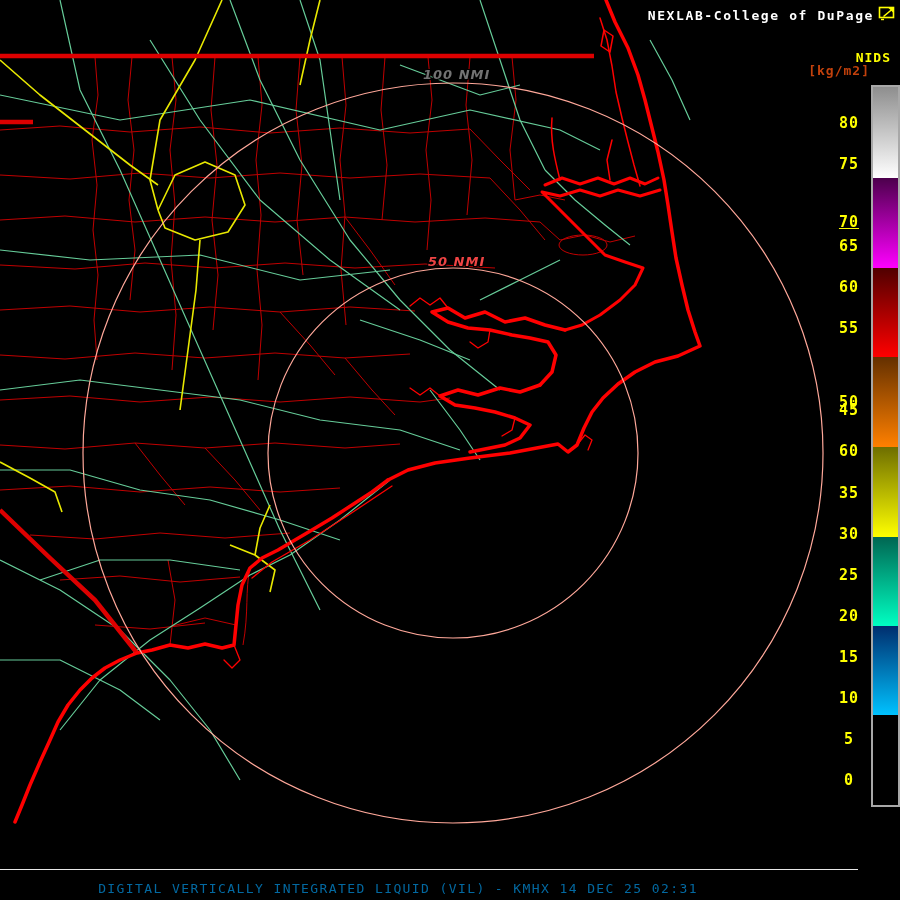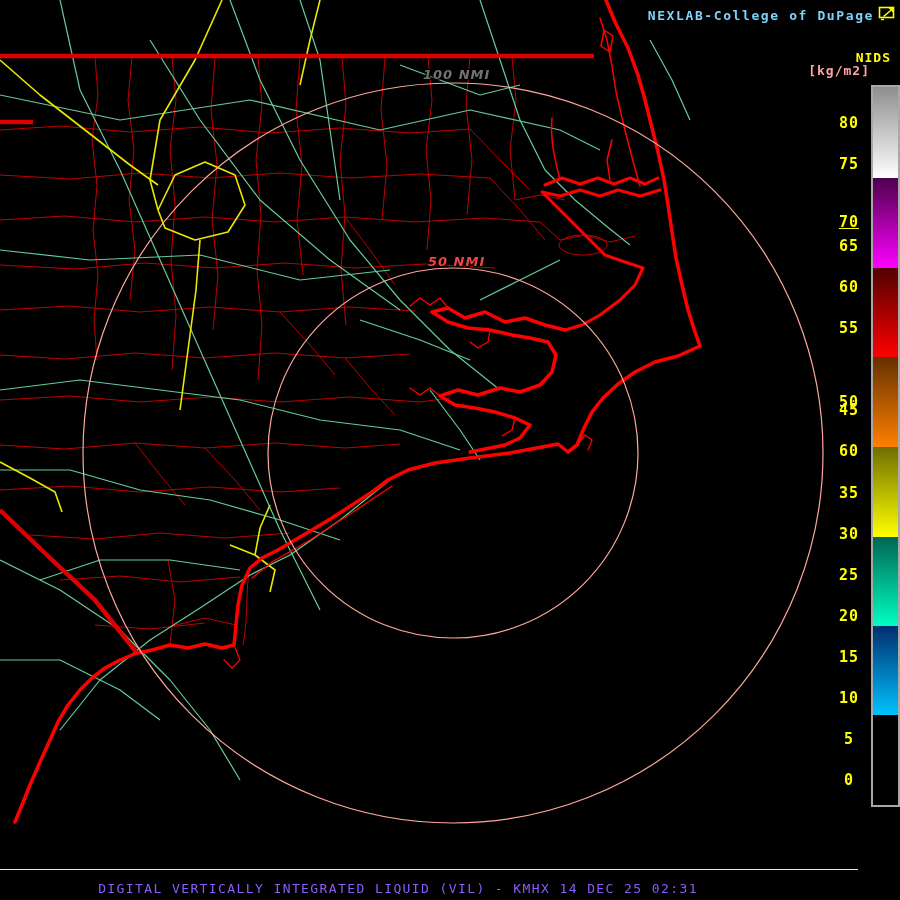--- a/index.html
+++ b/index.html
@@ -1,37 +1,37 @@
 <!DOCTYPE html>
 <html><head>
 <meta charset="utf-8">
 <style>
   html,body{margin:0;padding:0;background:#000;}
   .stage{position:relative;width:900px;height:900px;background:#000;overflow:hidden;
          font-family:"DejaVu Sans Mono","Liberation Mono",monospace;}
   .map-svg{position:absolute;left:0;top:0;}
   
   .brand{position:absolute;top:6px;right:4px;display:flex;align-items:center;gap:4px;}
-  .brand-text{color:#7dd3fc;font-size:13px;font-weight:bold;letter-spacing:1.6px;white-space:nowrap;}
+  .brand-text{color:#ffffff;font-size:13px;font-weight:bold;letter-spacing:1.6px;white-space:nowrap;}
   
   .cb-title{position:absolute;top:50px;right:9px;color:#ffff00;font-size:13px;font-weight:bold;letter-spacing:1px;}
-  .cb-units{position:absolute;top:63px;right:30px;color:#fca5a5;font-size:13px;font-weight:bold;letter-spacing:1px;}
+  .cb-units{position:absolute;top:63px;right:30px;color:#c2410c;font-size:13px;font-weight:bold;letter-spacing:1px;}
   .cbar{position:absolute;left:871px;top:85px;width:25px;height:718px;border:2px solid #a8a8a8;background:#000;}
   .cb-seg{width:100%;}
   .cb-tick{position:absolute;color:#ffff00;font-size:15px;font-weight:bold;letter-spacing:1px;
            text-align:center;width:34px;right:34px;transform:translateY(-50%);}
   
   .ring-label{position:absolute;color:#ffff00;font-size:13px;font-weight:bold;font-style:italic;
               font-family:"DejaVu Sans","Liberation Sans",sans-serif;letter-spacing:1px;white-space:nowrap;
               text-shadow:1px 1px 0 #000,-1px -1px 0 #000,1px -1px 0 #000,-1px 1px 0 #000;}
   .ring-label.outer{left:423px;top:67px;}
   .ring-label.inner{left:428px;top:254px;}
   
   .divider{position:absolute;left:0;top:869px;width:858px;height:1px;background:#e8e8e8;}
-  .caption{position:absolute;left:0;top:881px;width:796px;text-align:center;color:#8b5cf6;
+  .caption{position:absolute;left:0;top:881px;width:796px;text-align:center;color:#0369a1;
            font-size:13px;letter-spacing:1.4px;white-space:nowrap;}
 </style>
 </head>
 <body>
 
 <div class="stage">
 
   <svg class="map-svg" width="900" height="900" viewBox="0 0 900 900">
 
     <g stroke="#c00000" stroke-width="1" fill="none">

